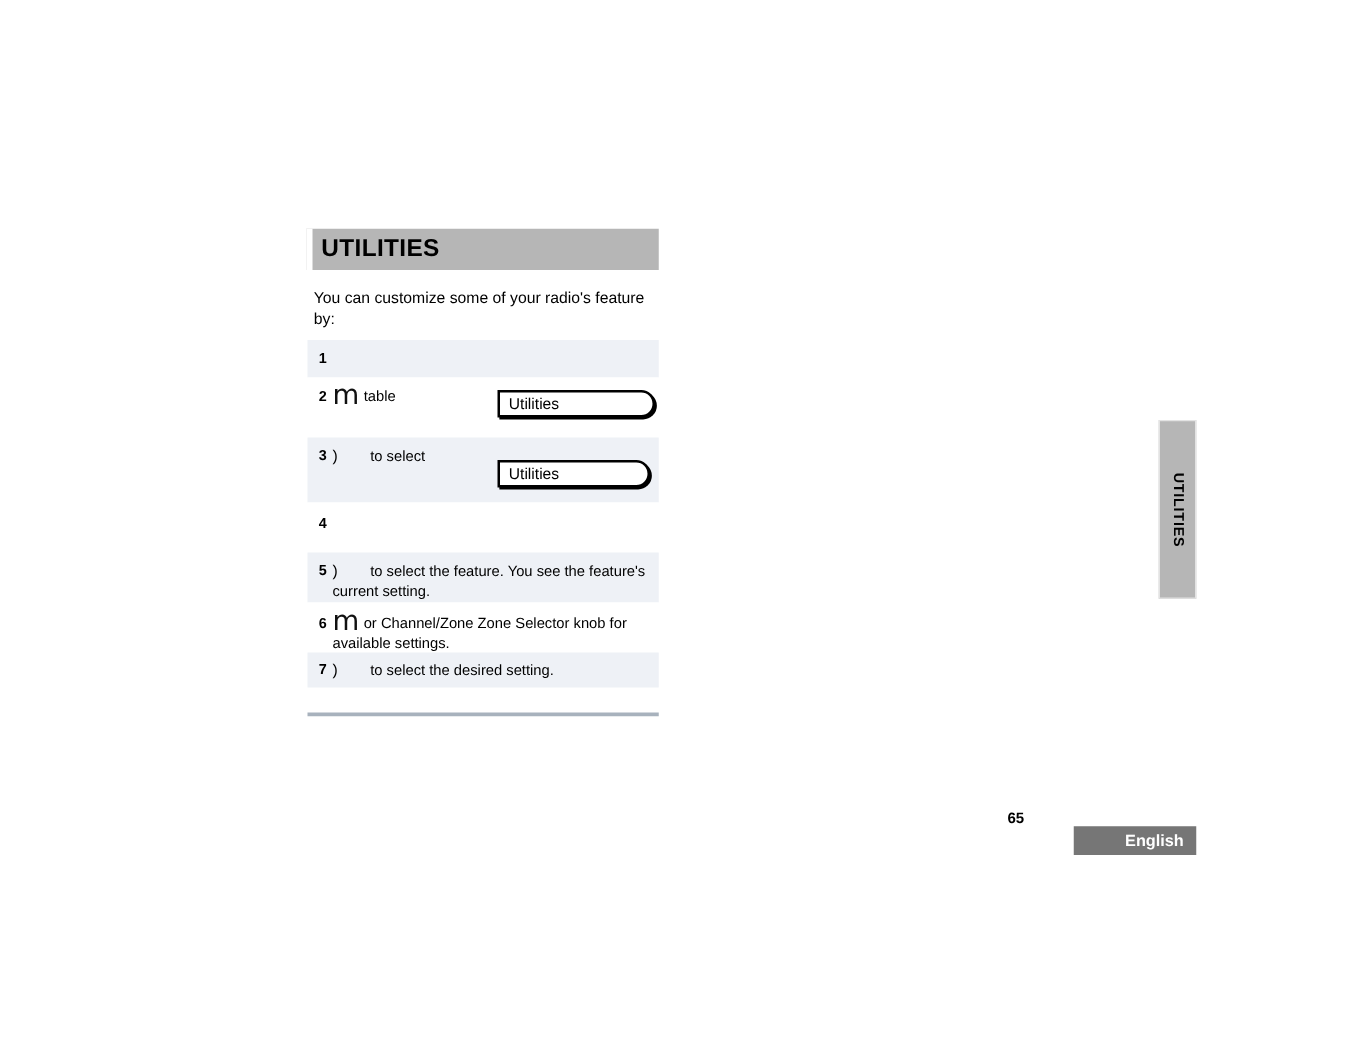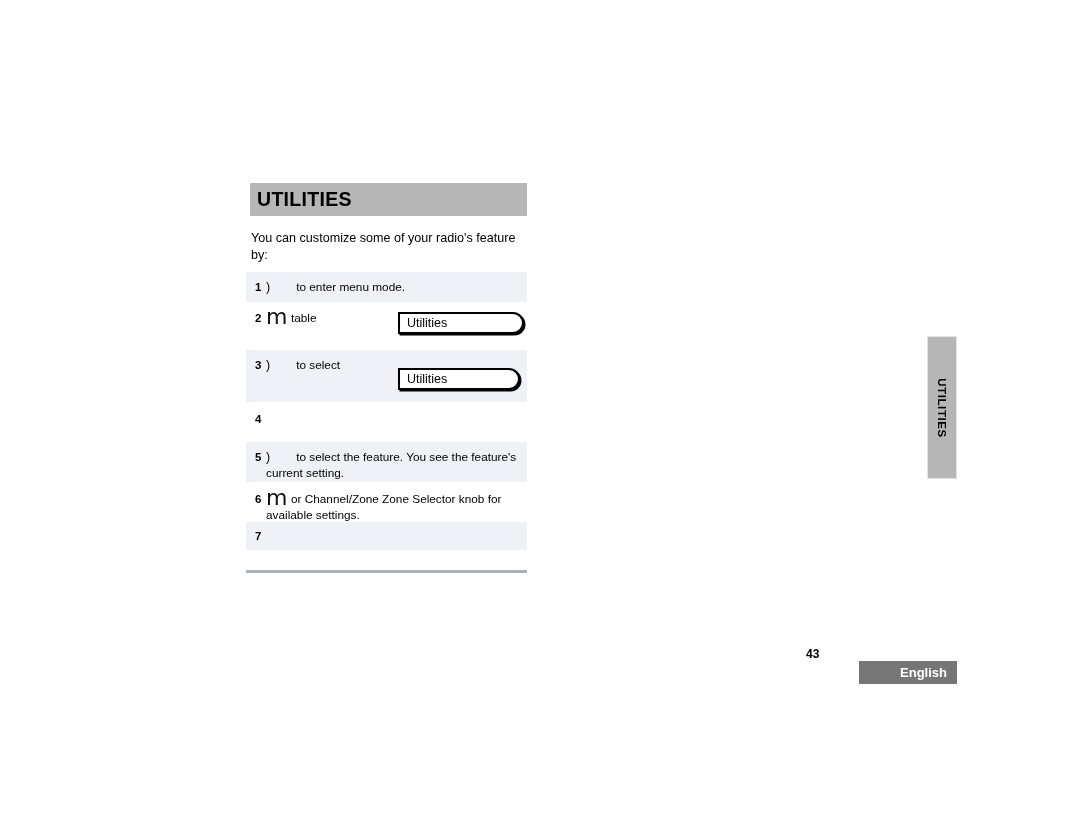--- a/index.html
+++ b/index.html
@@ -225,23 +225,20 @@
     <div class="bar-accent"></div>
     <div class="section-header-title">UTILITIES</div>
   </div>
 
   <div class="intro">You can customize some of your radio's feature by:</div>
 
   <div class="steps">
 
     <div class="step-row shaded row-1">
       <div class="step-num">1</div>
-      <div class="step-body">
-        <span class="glyph-paren">)</span><span class="step-text">to enter menu mode.</span>
-      </div>
     </div>
 
     <div class="step-row row-2">
       <div class="step-num">2</div>
       <div class="step-body">
         <span class="glyph-m">m</span><span class="step-text">table</span>
       </div>
     </div>
 
     <div class="step-row shaded row-3">
@@ -264,35 +261,38 @@
 
     <div class="step-row row-6">
       <div class="step-num">6</div>
       <div class="step-body">
         <span class="glyph-m">m</span><span class="step-text">or Channel/Zone Zone Selector knob for available settings.</span>
       </div>
     </div>
 
     <div class="step-row shaded row-7">
       <div class="step-num">7</div>
+      <div class="step-body">
+        <span class="glyph-paren">)</span><span class="step-text">to select the desired setting.</span>
+      </div>
     </div>
 
   </div>
 
   <div class="table-bottom-rule"></div>
 
   <div class="lcd lcd-1">
     <span>Utilities</span>
   </div>
   <div class="lcd lcd-2">
     <span>Utilities</span>
   </div>
 
   <div class="side-tab">
     <span class="side-tab-label">UTILITIES</span>
   </div>
 
-  <div class="page-number">43</div>
+  <div class="page-number">65</div>
   <div class="language-badge">
     <span class="language-badge-label">English</span>
   </div>
 
 </div>
 
 </body></html>

